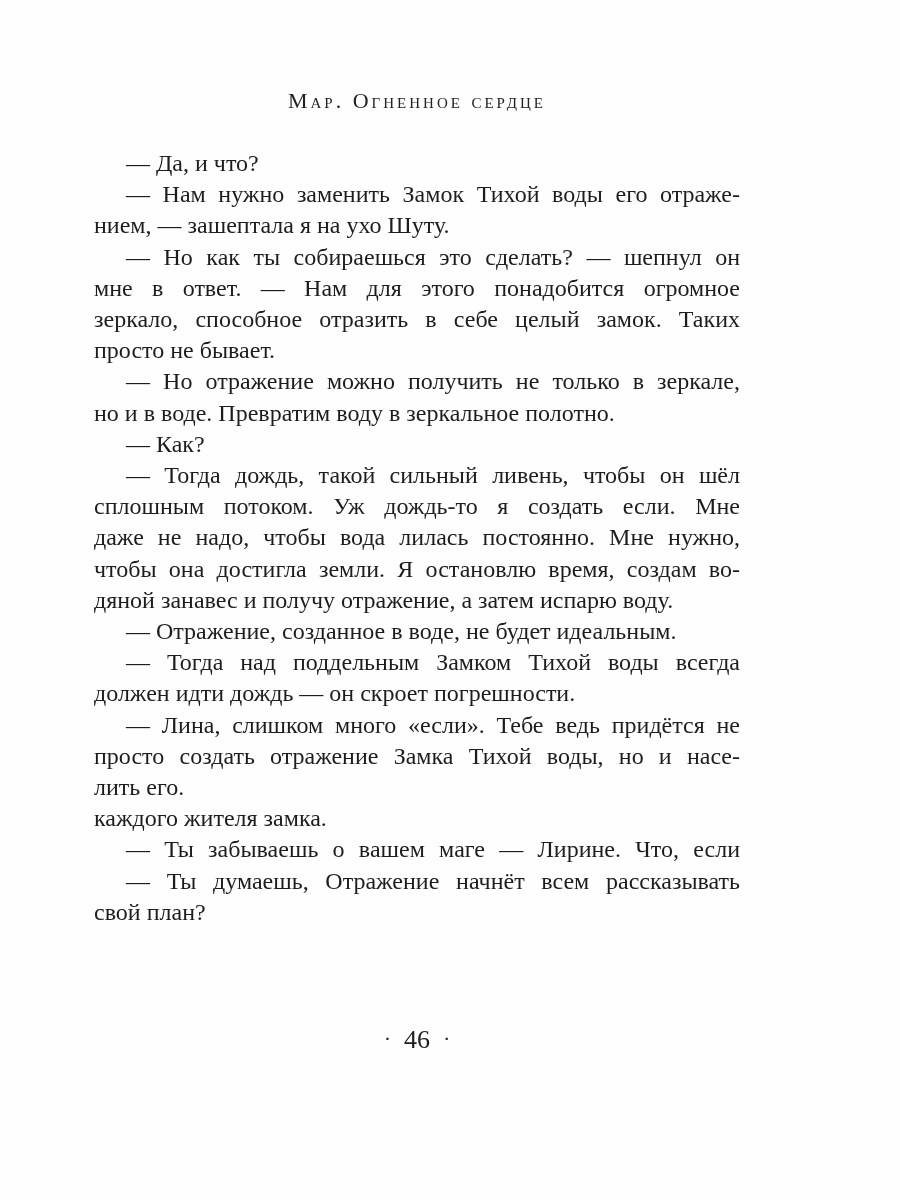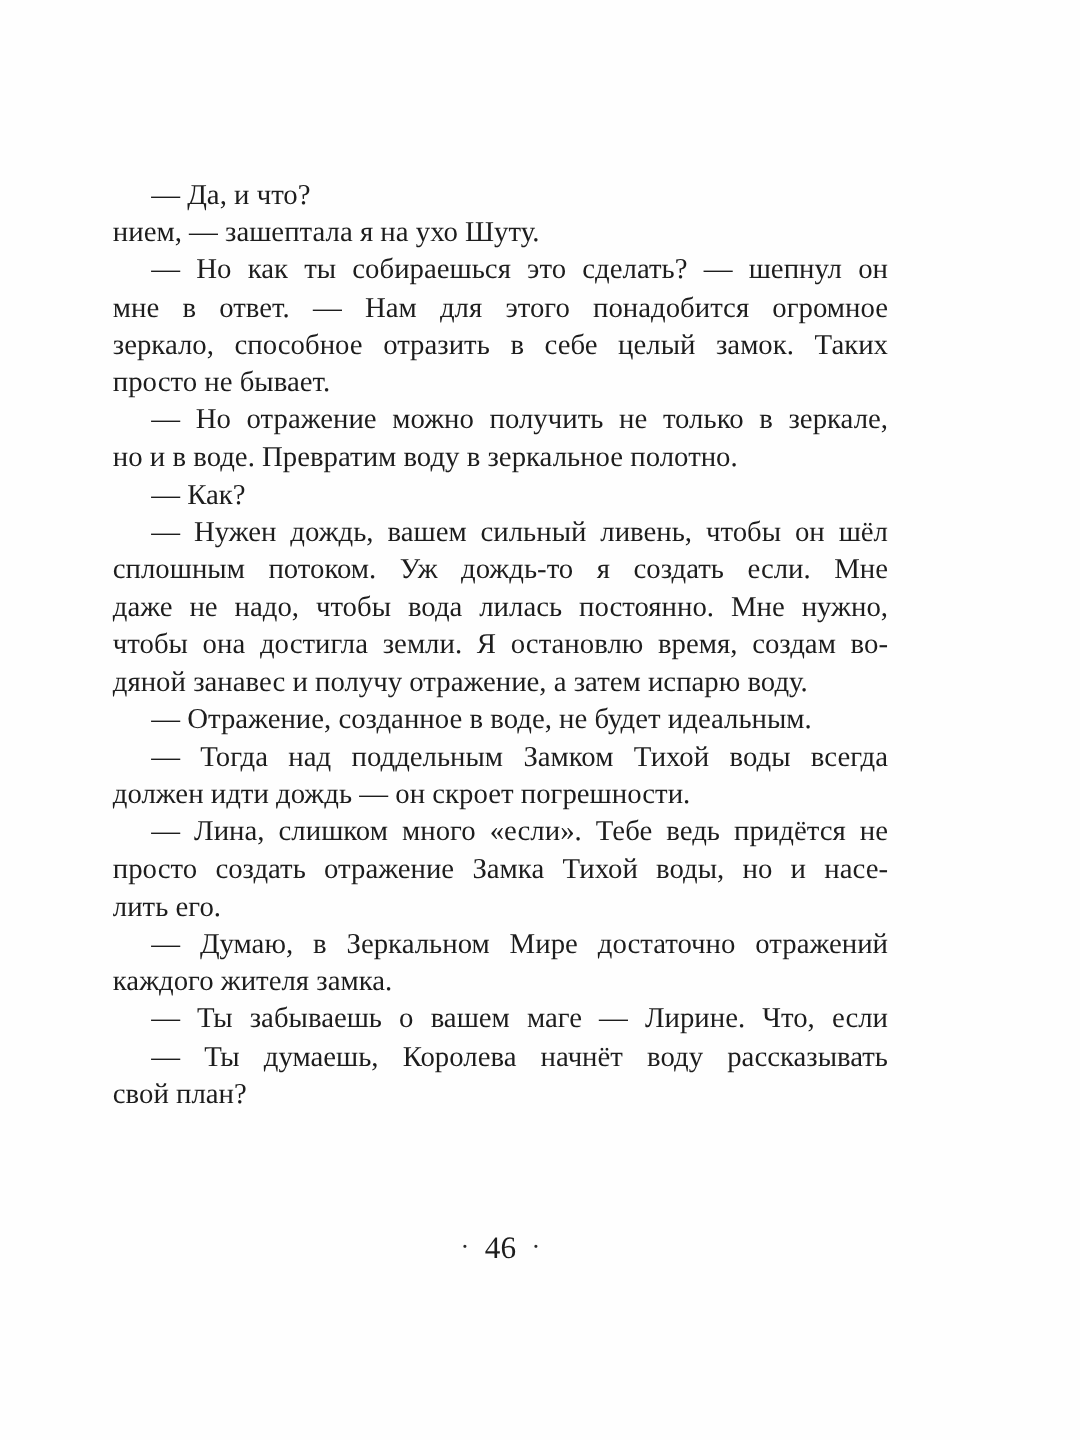--- a/index.html
+++ b/index.html
@@ -70,46 +70,47 @@
     vertical-align: 2px;
     color: #2a2a2a;
   }
 </style>
 </head>
 <body>
 
 <div class="page">
   <div class="text-col">
 
+    <div class="running-header">Мар. Огненное сердце</div>
 
     <div class="body-text">
         <div class="line indent">— Да, и что?</div>
+        <div class="line indent fill">— Нам нужно заменить Замок Тихой воды его отраже-</div>
         <div class="line">нием, — зашептала я на ухо Шуту.</div>
         <div class="line indent fill">— Но как ты собираешься это сделать? — шепнул он</div>
         <div class="line fill">мне в ответ. — Нам для этого понадобится огромное</div>
         <div class="line fill">зеркало, способное отразить в себе целый замок. Таких</div>
         <div class="line">просто не бывает.</div>
         <div class="line indent fill">— Но отражение можно получить не только в зеркале,</div>
         <div class="line">но и в воде. Превратим воду в зеркальное полотно.</div>
         <div class="line indent">— Как?</div>
-        <div class="line indent fill">— Нужен дождь, вашем сильный ливень, чтобы он шёл</div>
+        <div class="line indent fill">— Тогда дождь, такой сильный ливень, чтобы он шёл</div>
         <div class="line fill">сплошным потоком. Уж дождь-то я создать если. Мне</div>
         <div class="line fill">даже не надо, чтобы вода лилась постоянно. Мне нужно,</div>
         <div class="line fill">чтобы она достигла земли. Я остановлю время, создам во-</div>
         <div class="line">дяной занавес и получу отражение, а затем испарю воду.</div>
         <div class="line indent">— Отражение, созданное в воде, не будет идеальным.</div>
         <div class="line indent fill">— Тогда над поддельным Замком Тихой воды всегда</div>
         <div class="line">должен идти дождь — он скроет погрешности.</div>
         <div class="line indent fill">— Лина, слишком много «если». Тебе ведь придётся не</div>
         <div class="line fill">просто создать отражение Замка Тихой воды, но и насе-</div>
         <div class="line">лить его.</div>
-        <div class="line indent fill">— Думаю, в Зеркальном Мире достаточно отражений</div>
         <div class="line">каждого жителя замка.</div>
         <div class="line indent fill">— Ты забываешь о вашем маге — Лирине. Что, если</div>
-        <div class="line indent fill">— Ты думаешь, Королева начнёт воду рассказывать</div>
+        <div class="line indent fill">— Ты думаешь, Отражение начнёт всем рассказывать</div>
         <div class="line">свой план?</div>
       </div>
 
     <div class="folio">
       <span class="dot">·</span><span>46</span><span class="dot">·</span>
     </div>
 
   </div>
 </div>
 

